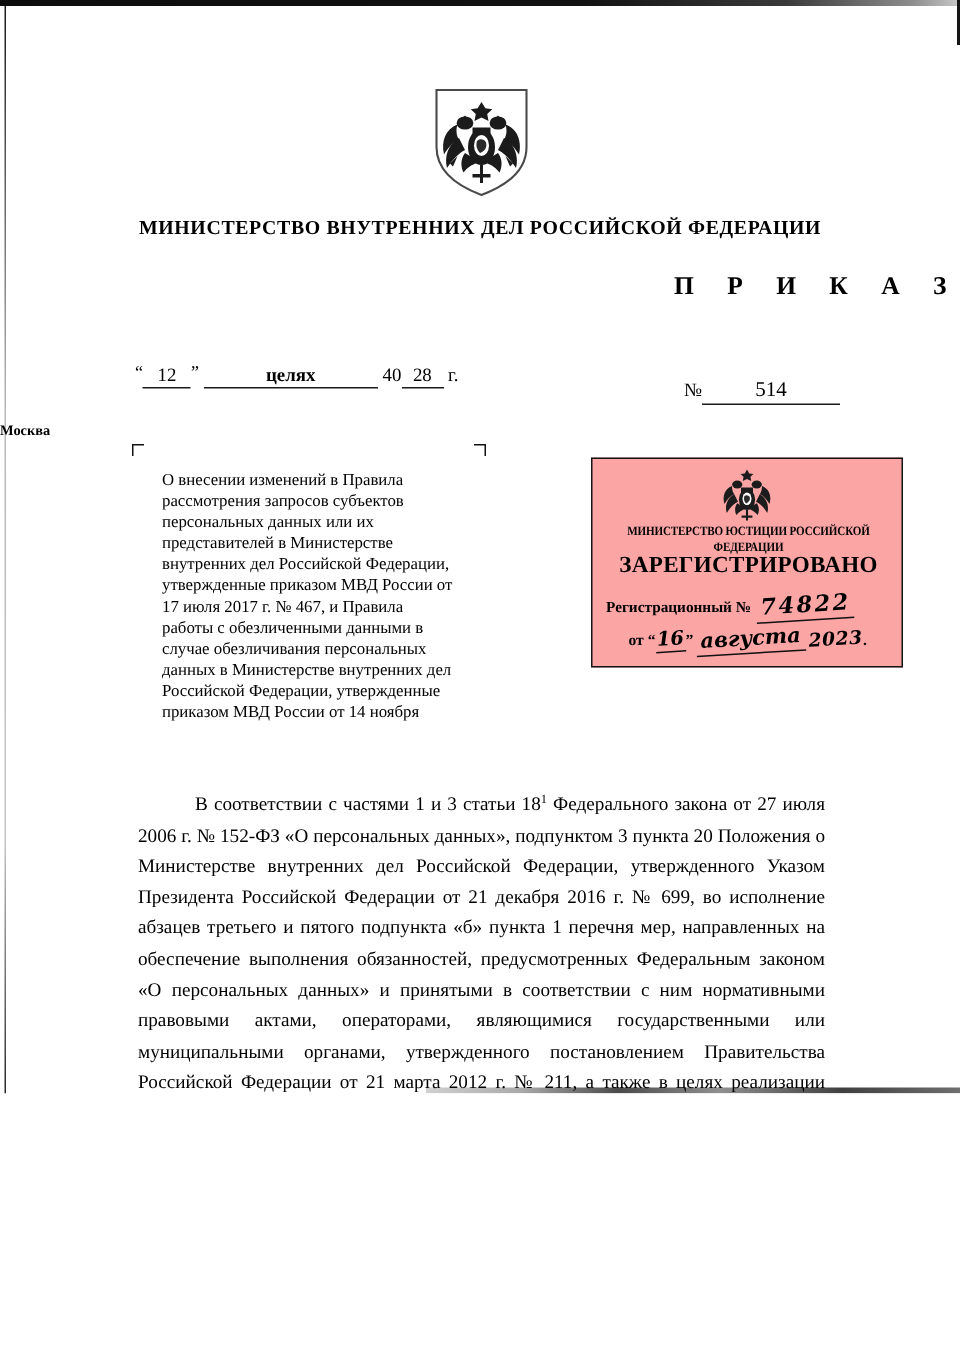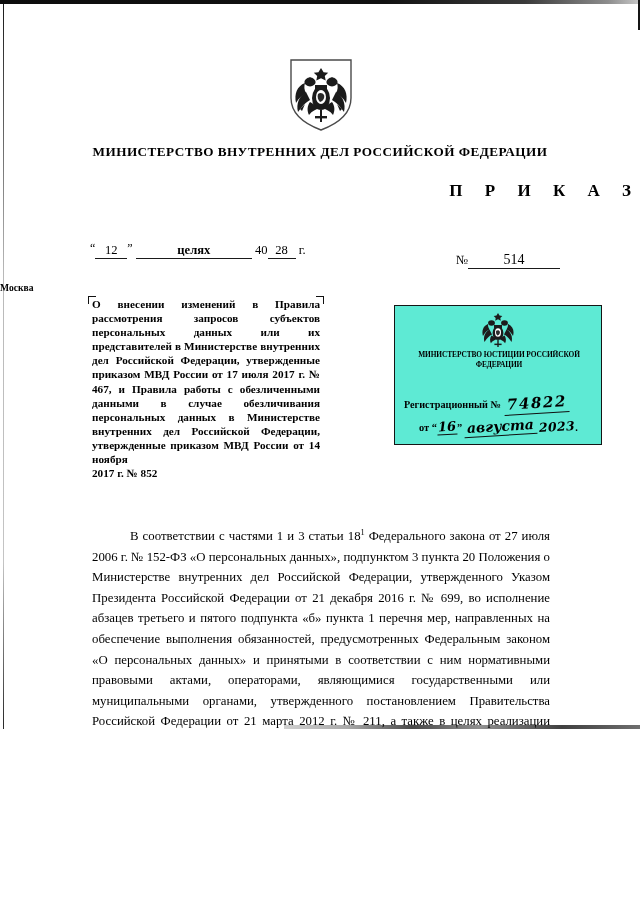--- a/index.html
+++ b/index.html
@@ -124,31 +124,31 @@
     text-justify: inter-word;
   }
   .subject .corner-tl,
   .subject .corner-tr {
     position: absolute;
     width: 7px; height: 7px;
     top: -1px;
   }
   .subject .corner-tl { left: -4px; border-left: 1px solid #111; border-top: 1px solid #111; }
   .subject .corner-tr { right: -4px; border-right: 1px solid #111; border-top: 1px solid #111; }
-  .subject p { margin: 0; font-weight: bold; }
+  .subject p { margin: 16px; }
   .subject p:last-child { text-align: left; }
 
   
   .stamp {
     position: absolute;
     left: 394px; top: 305px;
     width: 208px; height: 140px;
     border: 1px solid #151515;
     box-sizing: border-box;
-    background: #5eead4;
+    background: #fca5a5;
   }
   .stamp-emblem {
     position: absolute;
     left: 50%; top: 4px;
     transform: translateX(-50%);
     width: 40px; height: 40px;
   }
   .stamp-emblem svg { display:block; width:100%; height:100%; }
   .stamp-org {
     position: absolute;
@@ -281,21 +281,20 @@
     <span class="num-group">
       <span class="num-sign">№</span><span class="ul ul-num">514</span>
     </span>
   </div>
   <div class="city">Москва</div>
 
   <div class="subject">
     <span class="corner-tl"></span>
     <span class="corner-tr"></span>
     <p>О внесении изменений в Правила рассмотрения запросов субъектов персональных данных или их представителей в Министерстве внутренних дел Российской Федерации, утвержденные приказом МВД России от 17 июля 2017 г. № 467, и Правила работы с обезличенными данными в случае обезличивания персональных данных в Министерстве внутренних дел Российской Федерации, утвержденные приказом МВД России от 14 ноября</p>
-    <p>2017 г. № 852</p>
   </div>
 
   <div class="stamp">
     <div class="stamp-emblem">
       <svg viewBox="0 0 40 40" xmlns="http://www.w3.org/2000/svg">
         <g fill="#1c1c1c">
           <path d="M20 3 l1.5 2.6 2.8 .4 -2 1.9 .5 2.8 -2.8-1.4 -2.8 1.4 .5-2.8 -2-1.9 2.8-.4 Z"></path>
           <ellipse cx="13.5" cy="13" rx="3.4" ry="2.7"></ellipse>
           <ellipse cx="26.5" cy="13" rx="3.4" ry="2.7"></ellipse>
           <path d="M10 14 C5 16 3.5 21 5 26 C7 22.5 9 20.5 11.5 19.5 C10.2 17.6 10 15.8 10 14 Z"></path>
@@ -307,20 +306,21 @@
           <path d="M13.5 25.5 c-1.8 2.4 -1.8 5.4 -.6 7.8 1.8 -2.4 4.2 -3.6 6.6 -4.2 Z"></path>
           <path d="M26.5 25.5 c1.8 2.4 1.8 5.4 .6 7.8 -1.8 -2.4 -4.2 -3.6 -6.6 -4.2 Z"></path>
           <path d="M19.3 30 h1.4 v7 h-1.4 Z"></path>
           <path d="M16.4 33.6 h7.2 v1.5 h-7.2 Z"></path>
         </g>
         <ellipse cx="20" cy="22.5" rx="3" ry="4.2" fill="#ffffff"></ellipse>
         <path d="M18.2 20.8 c1.2 -1.2 3 -.6 3.6 .6 c.6 1.8 -.6 3.6 -2.4 4.2 c-1.2 -1.2 -1.8 -3 -1.2 -4.8 Z" fill="#2c2c2c"></path>
       </svg>
     </div>
     <div class="stamp-org">МИНИСТЕРСТВО ЮСТИЦИИ РОССИЙСКОЙ ФЕДЕРАЦИИ</div>
+    <div class="stamp-main">ЗАРЕГИСТРИРОВАНО</div>
     <div class="stamp-reg">
       <span>Регистрационный №</span><span class="hand hand-num">74822</span>
     </div>
     <div class="stamp-date">
       <span>от</span>
       <span>“</span><span class="hand hand-day">16</span><span>”</span><span class="hand hand-month">августа</span><span class="hand hand-year">2023</span><span>.</span>
     </div>
   </div>
 
   <div class="body-text">

